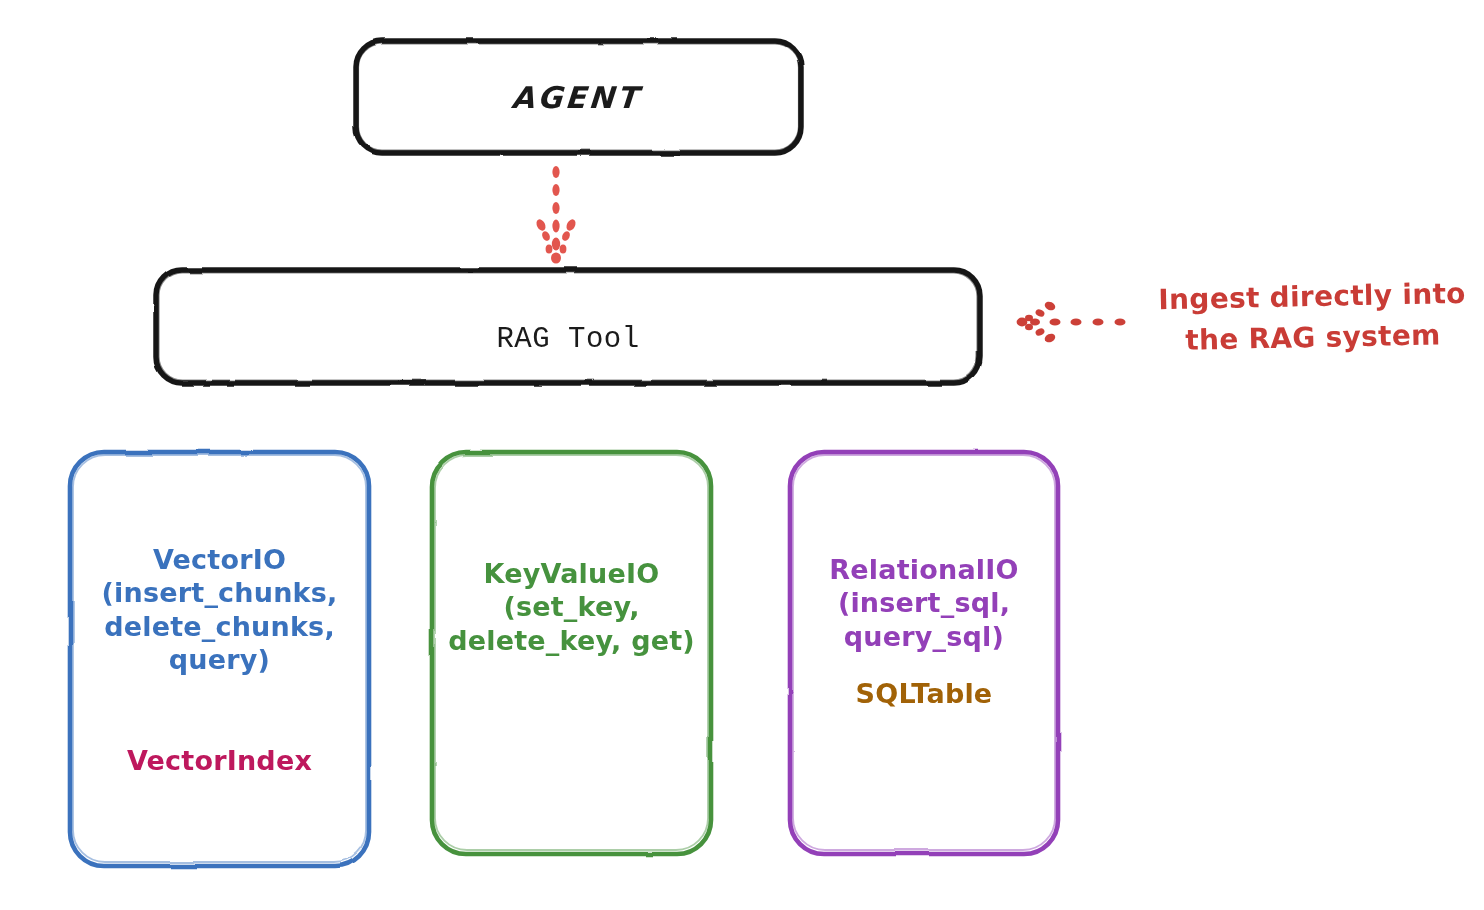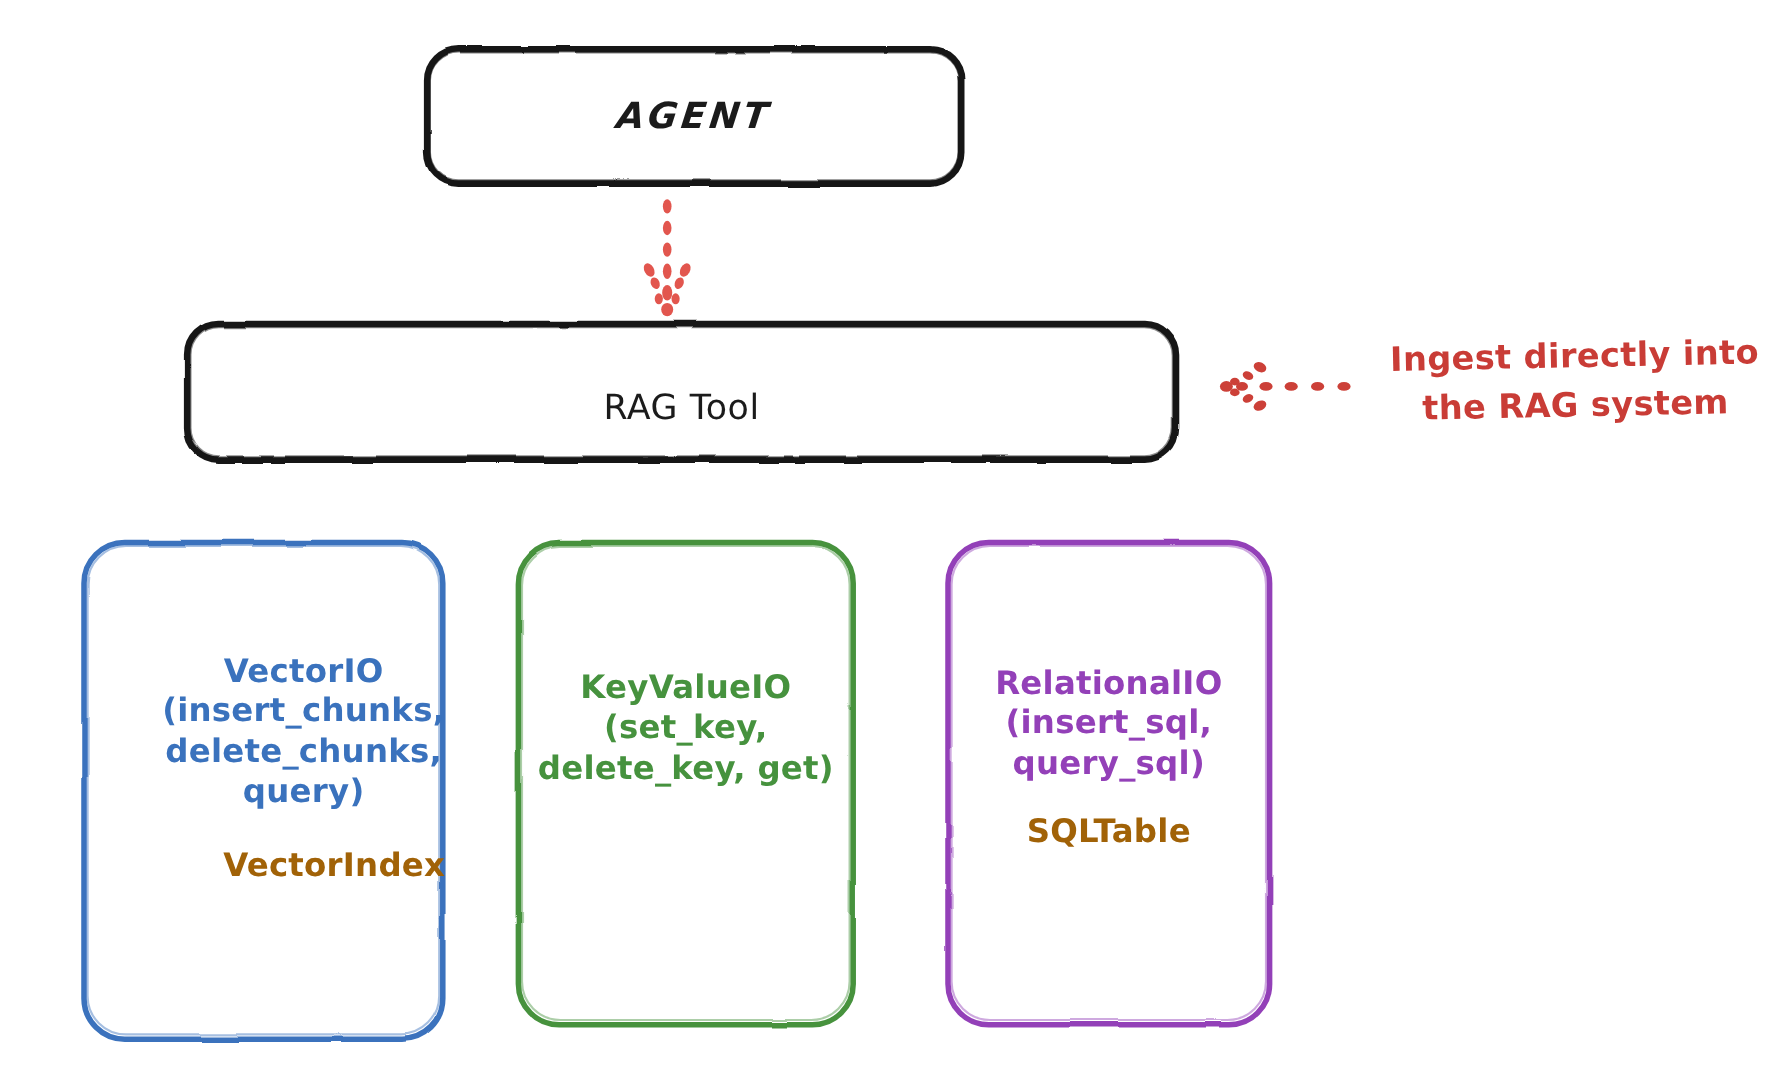--- a/index.html
+++ b/index.html
@@ -52,20 +52,21 @@
     transform: skewX(-7deg);
   }
 
   
   #ragtool-node {
     left: 155px;
     top: 269px;
     width: 826px;
     height: 140px;
     justify-content: center;
+    font-family: Liberation Mono, monospace;
   }
   #ragtool-label {
     font-size: 29px;
     font-weight: 500;
     color: #1b1b1b;
     letter-spacing: 0.5px;
   }
 
   
   .store {
@@ -78,24 +79,23 @@
     line-height: 1.24;
     letter-spacing: 0.2px;
     white-space: pre-line;
   }
 
   #vector-node {
     left: 68px;
     top: 450px;
     width: 303px;
     height: 418px;
-    align-items: flex-end;
   }
   #vector-node .api-block { margin-top: 93px; color: #3a72bd; }
-  #vector-node .index-label { margin-top: 28px; color: #a16207; }
+  #vector-node .index-label { margin-top: 67px; color: #be185d; }
 
   #keyvalue-node {
     left: 430px;
     top: 450px;
     width: 283px;
     height: 406px;
     border-radius: 13px;
   }
   #keyvalue-node .api-block { margin-top: 107px; color: #46923e; }
   #keyvalue-node .index-label { margin-top: 40px; color: #46923e; }

